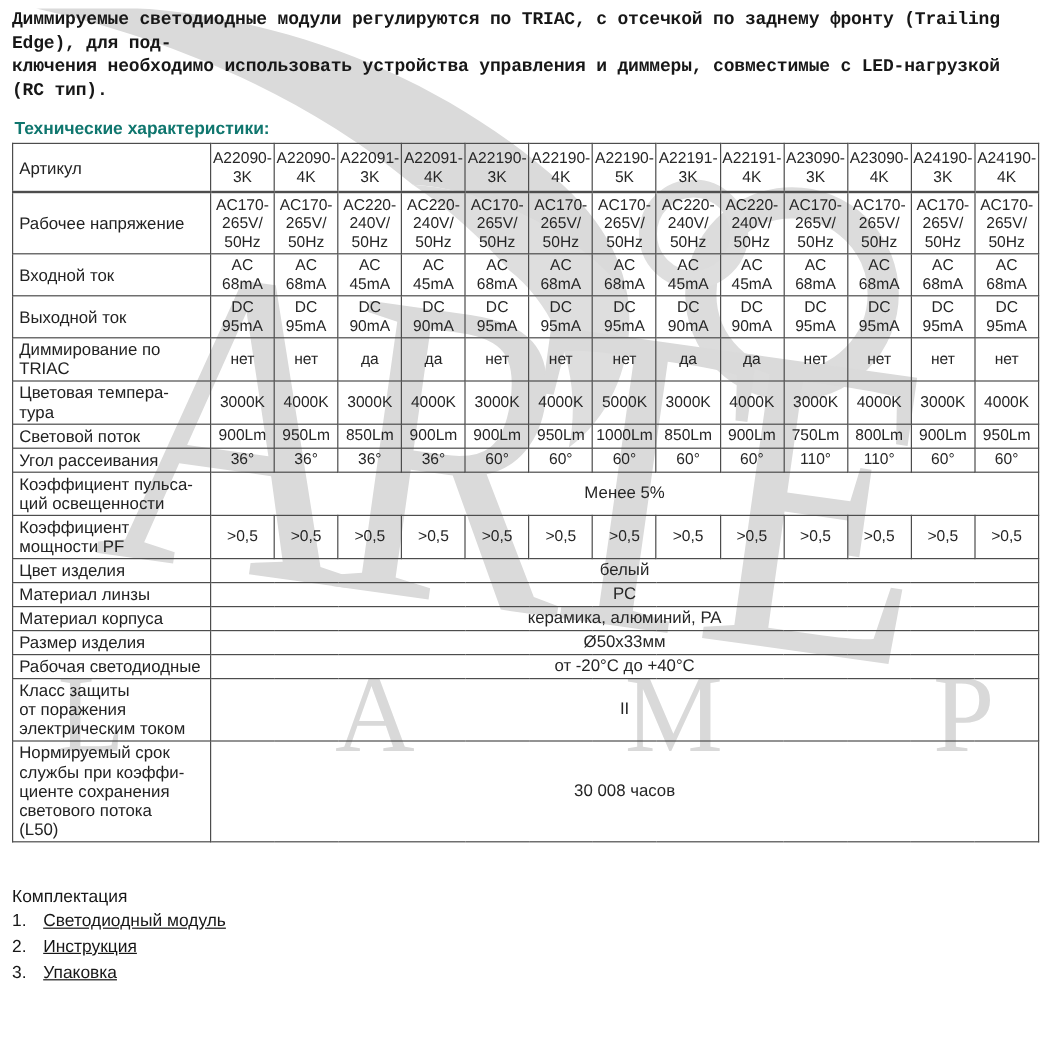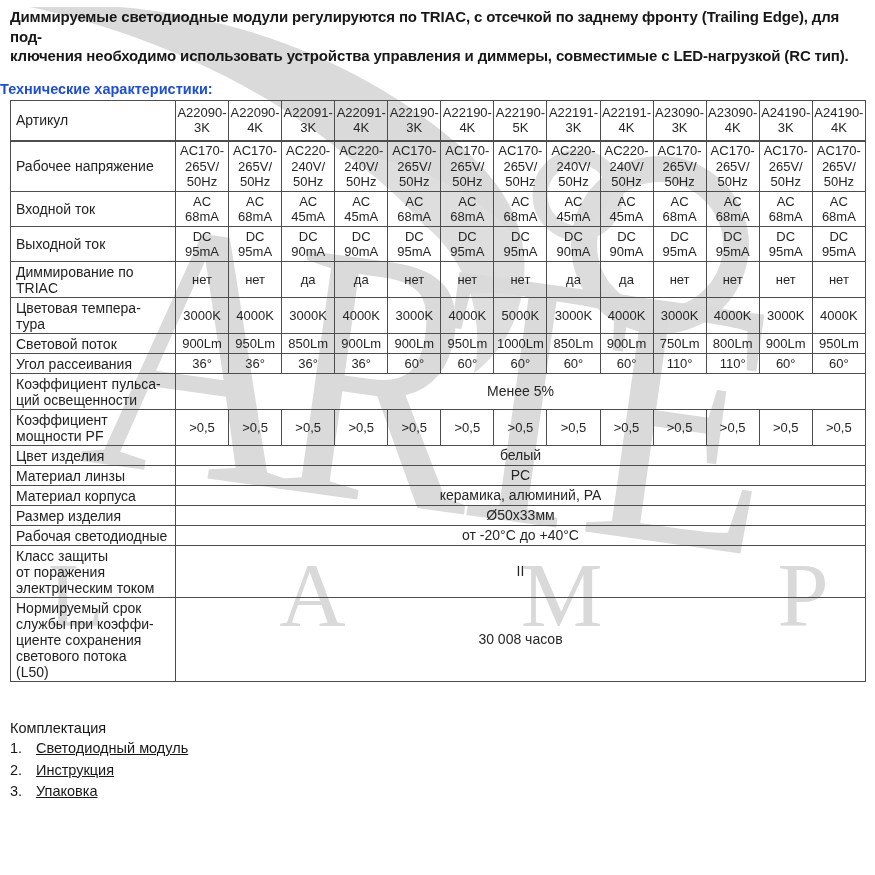--- a/index.html
+++ b/index.html
@@ -22,23 +22,23 @@
     font-family:"Liberation Serif", serif; font-size:92px; line-height:1;
     letter-spacing:175px; color:#d9d9d9;
   }
 
   
   .intro, .tbl-title, table.spec, .section { position:relative; z-index:1; }
 
   .intro {
     margin:7px 10px 0 10px;
     font-weight:bold; font-size:15px; line-height:19.5px;
-    letter-spacing:-0.15px; white-space:pre-line; color:#171717;
-  }
-  .tbl-title { margin:15px 10px 3px 0; font-size:14.5px; font-weight:bold; color:#1d4ed8; }
+    letter-spacing:-0.15px; white-space:pre-line; color:#171717;font-family:Liberation Mono, monospace;
+  }
+  .tbl-title { margin:15px 10px 3px 12px; font-size:14.5px; font-weight:bold; color:#0f766e; }
 
   table.spec {
     border-collapse:collapse; table-layout:fixed;
     margin-left:10px; width:856px; background:transparent;
   }
   table.spec td {
     border:1px solid #4d4d4d; background:transparent;
     text-align:center; vertical-align:middle;
     font-size:13px; line-height:15.5px; padding:1.5px 1px;
     white-space:pre-line; color:#262626;

